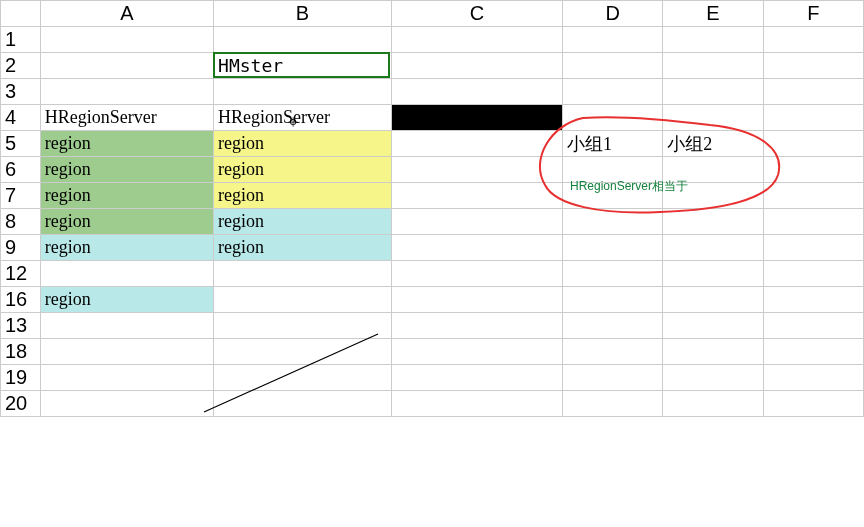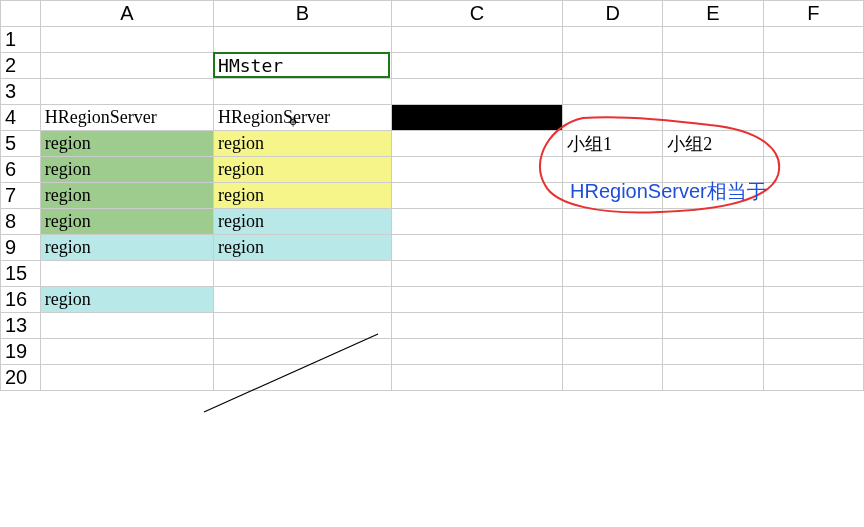--- a/index.html
+++ b/index.html
@@ -58,23 +58,23 @@
     .bg-cyan { background: #b8e8e8; }
     .bg-black { background: #000; }
     .bg-colhl { background: #d4e8b8; }
     .annotation-svg {
       position: absolute;
       left: 0; top: 0;
       pointer-events: none;
     }
     .red-note {
       position: absolute;
-      color: #1d4ed8;
+      color: #15803d;
       font-family: "Microsoft YaHei", sans-serif;
-      font-size: 20px;
+      font-size: 12px;
     }
     .cursor-icon {
       position: absolute;
       pointer-events: none;
       font-size: 18px;
       color: #000;
     }
   </style>
 </head>
 <body>
@@ -176,39 +176,48 @@
       <tr>
         <td class="rowhead">9</td>
         <td class="bg-cyan">region</td>
         <td class="bg-cyan">region</td>
         <td></td>
         <td></td>
         <td></td>
         <td></td>
       </tr>
       <tr>
-        <td class="rowhead">15</td>
+        <td class="rowhead">12</td>
         <td></td>
         <td></td>
         <td></td>
         <td></td>
         <td></td>
         <td></td>
       </tr>
       <tr>
         <td class="rowhead">16</td>
         <td class="bg-cyan">region</td>
         <td></td>
         <td></td>
         <td></td>
         <td></td>
         <td></td>
       </tr>
       <tr>
         <td class="rowhead">13</td>
+        <td></td>
+        <td></td>
+        <td></td>
+        <td></td>
+        <td></td>
+        <td></td>
+      </tr>
+      <tr>
+        <td class="rowhead">18</td>
         <td></td>
         <td></td>
         <td></td>
         <td></td>
         <td></td>
         <td></td>
       </tr>
       <tr>
         <td class="rowhead">19</td>
         <td></td>

